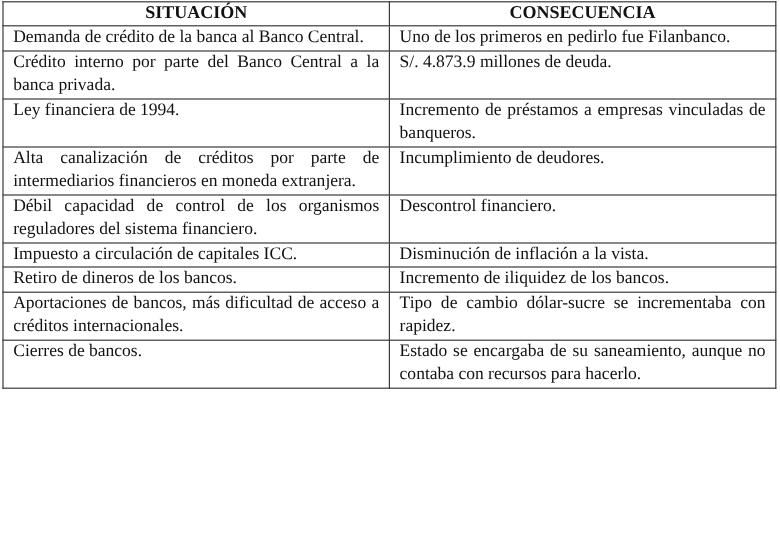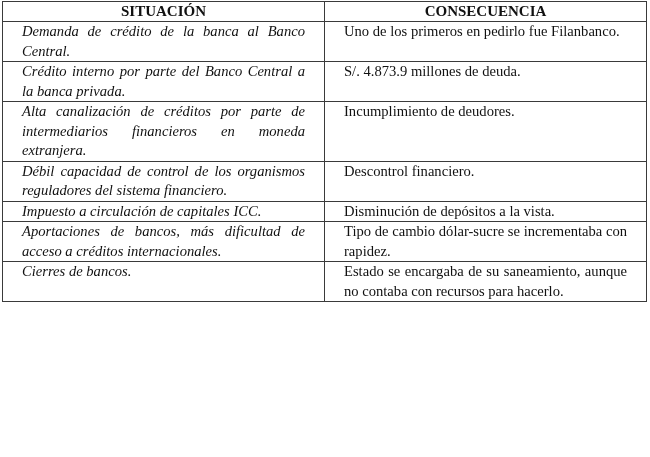--- a/index.html
+++ b/index.html
@@ -20,35 +20,35 @@
       left: 2px;
       top: 1px;
       width: 644px;
       border-collapse: collapse;
       table-layout: fixed;
     }
     table.grid col.c1 { width: 322px; }
     table.grid col.c2 { width: 322px; }
     table.grid th, table.grid td {
       border: 1.2px solid #3a3a3a;
-      padding: 0 19px;
+      padding: 0 8px;
       vertical-align: top;
       font-size: 14.6px;
       line-height: 19.5px;
       text-align: justify;
       margin-top: 20px;
     }
     table.grid th {
       font-weight: bold;
       text-align: center;
       font-size: 15px;
       height: 19px;
       line-height: 19px;
     }
-    td.c-left { text-align: justify; font-style: italic; }
+    td.c-left { text-align: justify; }
     td.c-right { text-align: justify; }
     tr.h1 td { height: 19px; }
     tr.h2 td { height: 38px; }
     tr.h3 td { height: 56px; }
   </style>
 </head>
 <body>
 
 <table class="grid">
   <colgroup>
@@ -64,30 +64,38 @@
   <tbody>
     <tr class="h1">
       <td class="c-left">Demanda de crédito de la banca al Banco Central.</td>
       <td class="c-right">Uno de los primeros en pedirlo fue Filanbanco.</td>
     </tr>
     <tr class="h2">
       <td class="c-left">Crédito interno por parte del Banco Central a la banca privada.</td>
       <td class="c-right">S/. 4.873.9 millones de deuda.</td>
     </tr>
     <tr class="h2">
+      <td class="c-left">Ley financiera de 1994.</td>
+      <td class="c-right">Incremento de préstamos a empresas vinculadas de banqueros.</td>
+    </tr>
+    <tr class="h2">
       <td class="c-left">Alta canalización de créditos por parte de intermediarios financieros en moneda extranjera.</td>
       <td class="c-right">Incumplimiento de deudores.</td>
     </tr>
     <tr class="h2">
       <td class="c-left">Débil capacidad de control de los organismos reguladores del sistema financiero.</td>
       <td class="c-right">Descontrol financiero.</td>
     </tr>
     <tr class="h1">
       <td class="c-left">Impuesto a circulación de capitales ICC.</td>
-      <td class="c-right">Disminución de depósitos a la vista.</td>
+      <td class="c-right">Disminución de inflación a la vista.</td>
+    </tr>
+    <tr class="h1">
+      <td class="c-left">Retiro de dineros de los bancos.</td>
+      <td class="c-right">Incremento de iliquidez de los bancos.</td>
     </tr>
     <tr class="h2">
       <td class="c-left">Aportaciones de bancos, más dificultad de acceso a créditos internacionales.</td>
       <td class="c-right">Tipo de cambio dólar-sucre se incrementaba con rapidez.</td>
     </tr>
     <tr class="h2">
       <td class="c-left">Cierres de bancos.</td>
       <td class="c-right">Estado se encargaba de su saneamiento, aunque no contaba con recursos para hacerlo.</td>
     </tr>
   </tbody>

